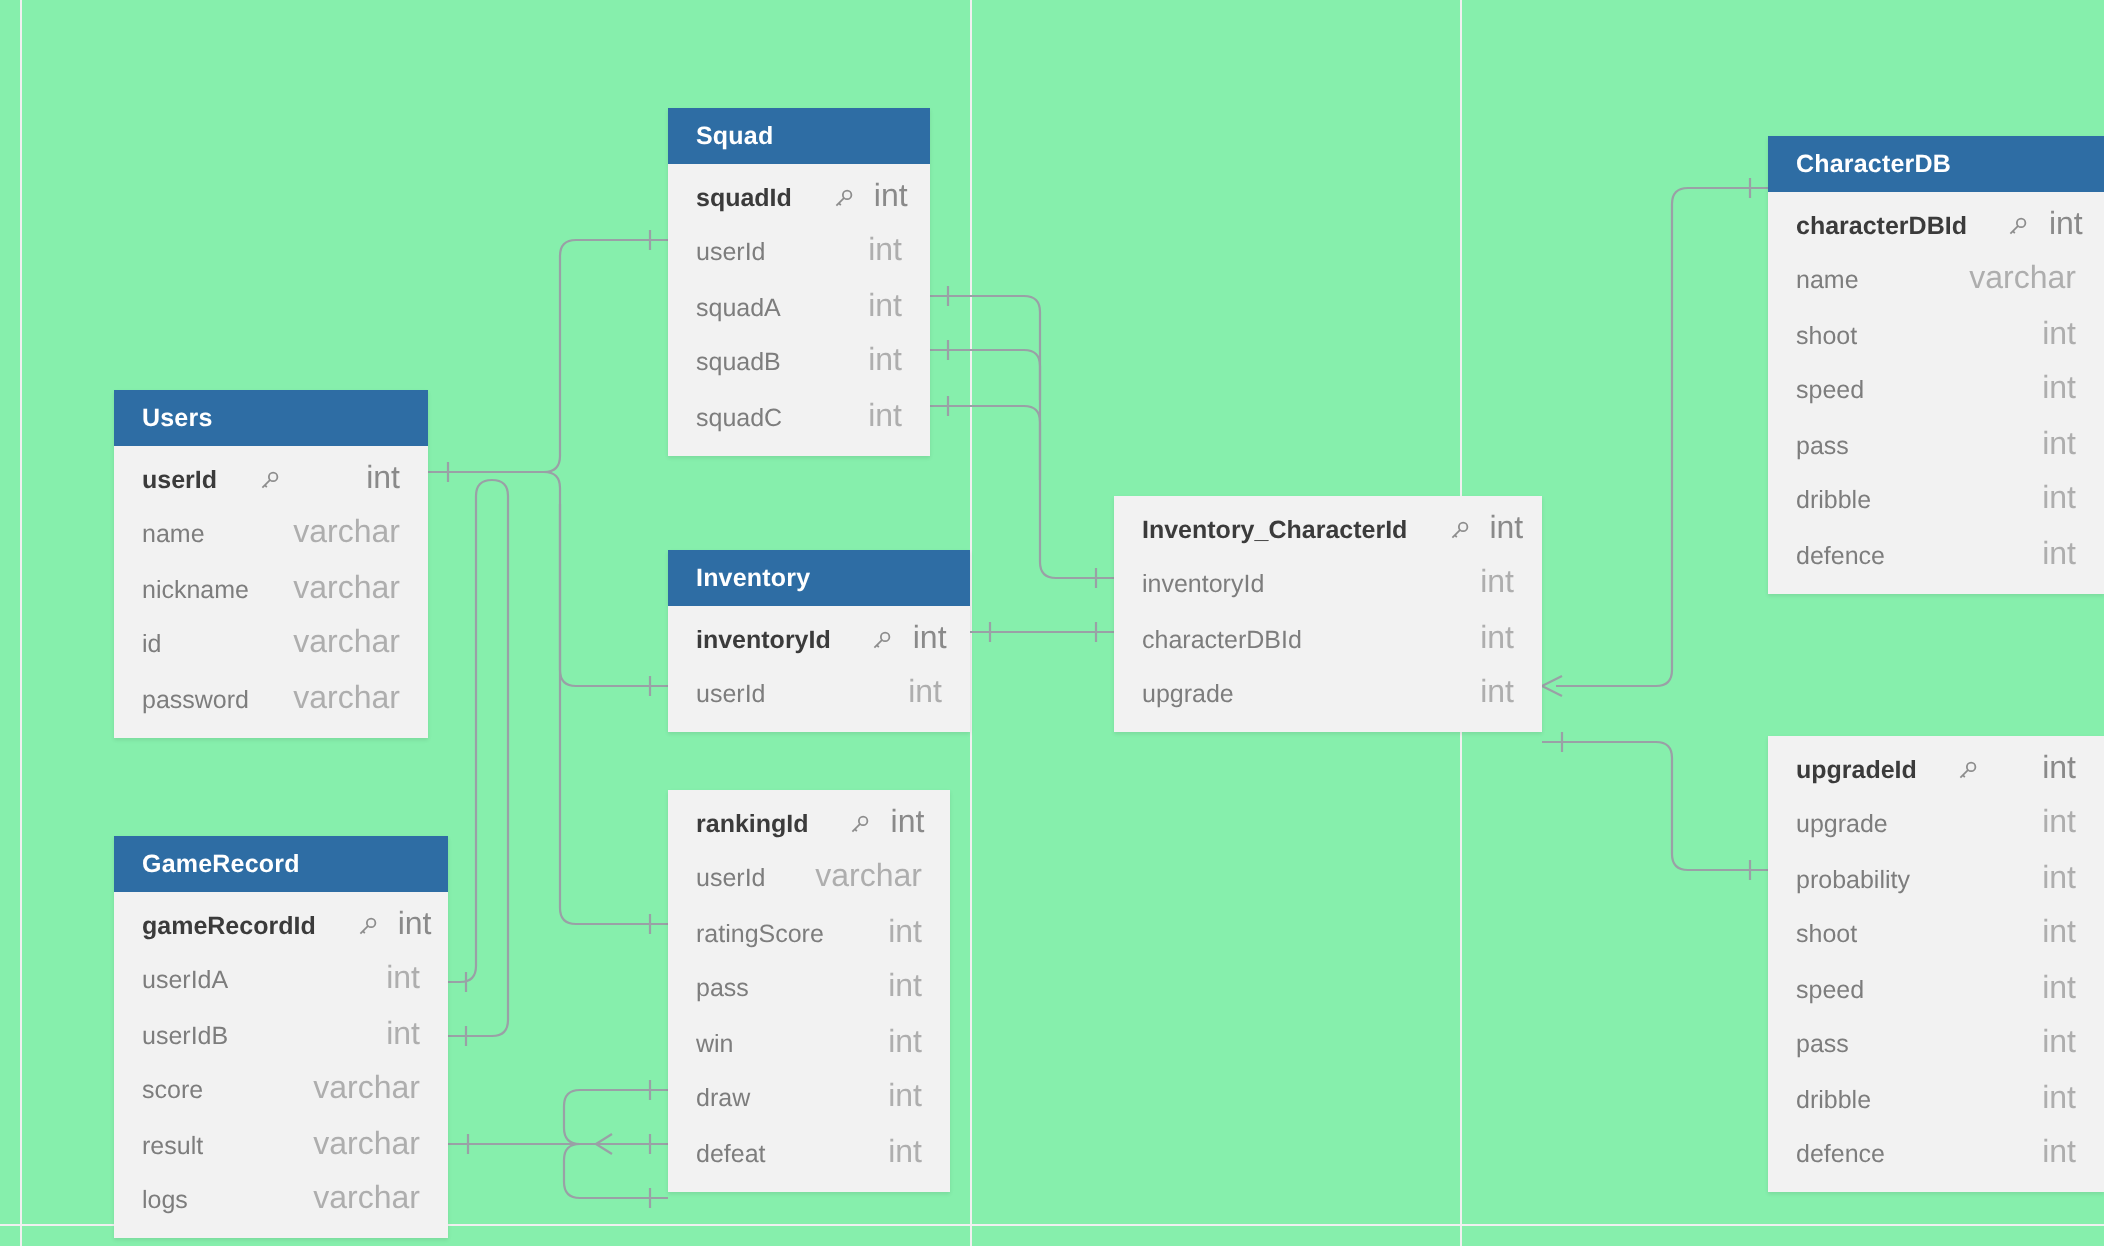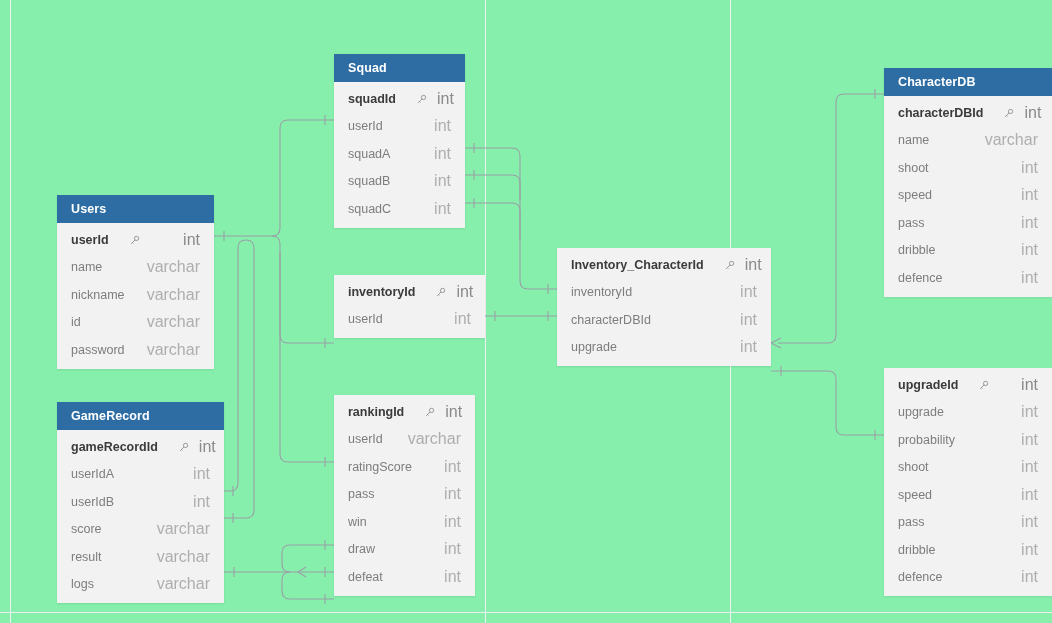--- a/index.html
+++ b/index.html
@@ -367,20 +367,21 @@
           </div>
           <div class="attr">
             <span class="attr-name">
               <span>upgrade</span>
             </span>
             <span class="attr-type">int</span>
           </div>
         </div>
       </div>
       <div class="entity" style="left: 334px; top: 275px; width: 151px;">
+        <div class="entity-header">Inventory</div>
         <div class="entity-body">
           <div class="attr pk">
             <span class="attr-name">
               <span>inventoryId</span>
               <span class="key-icon">
                 <svg viewBox="0 0 16 16" width="11" height="11">
                   <g fill="none" stroke="#8d8d8d" stroke-width="1.3">
                     <circle cx="11" cy="5" r="3.1"></circle>
                     <path d="M8.8 7.2 L3.2 12.8"></path>
                     <path d="M5.0 11.0 L6.4 12.4"></path>
@@ -507,21 +508,21 @@
             <span class="attr-type">int</span>
           </div>
           <div class="attr">
             <span class="attr-name">
               <span>defeat</span>
             </span>
             <span class="attr-type">int</span>
           </div>
         </div>
       </div>
-      <div class="entity" style="left: 57px; top: 402px; width: 167px;">
+      <div class="entity" style="left: 57px; top: 418px; width: 167px;">
         <div class="entity-header">GameRecord</div>
         <div class="entity-body">
           <div class="attr pk">
             <span class="attr-name">
               <span>gameRecordId</span>
               <span class="key-icon">
                 <svg viewBox="0 0 16 16" width="11" height="11">
                   <g fill="none" stroke="#8d8d8d" stroke-width="1.3">
                     <circle cx="11" cy="5" r="3.1"></circle>
                     <path d="M8.8 7.2 L3.2 12.8"></path>

